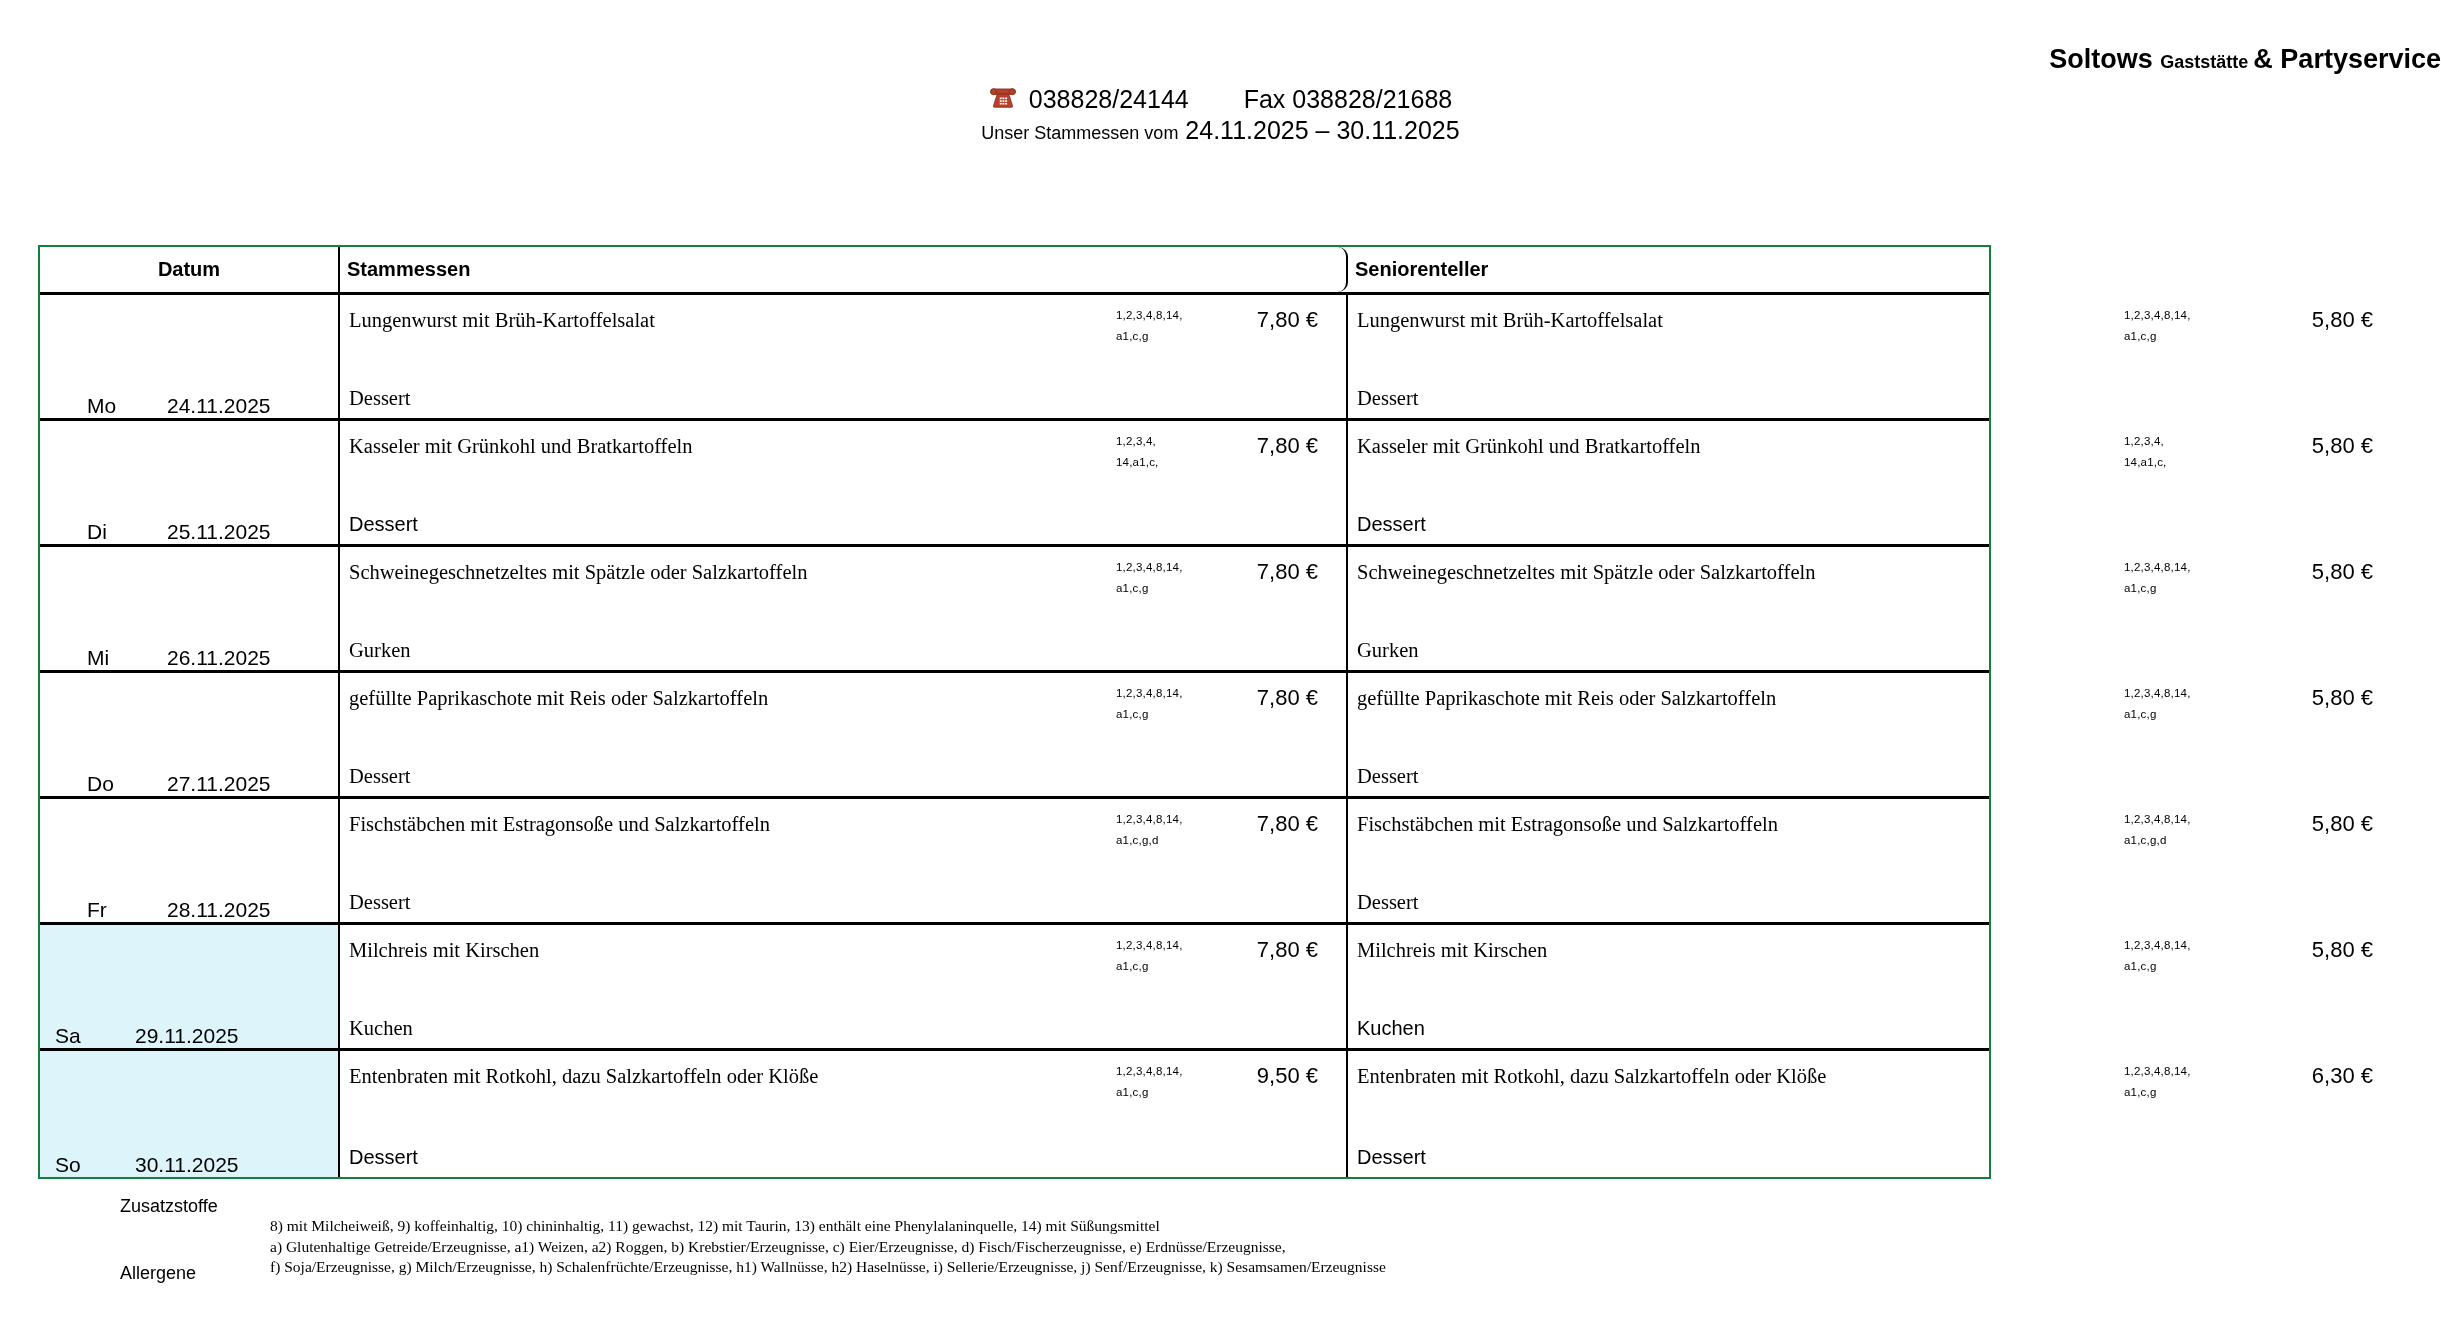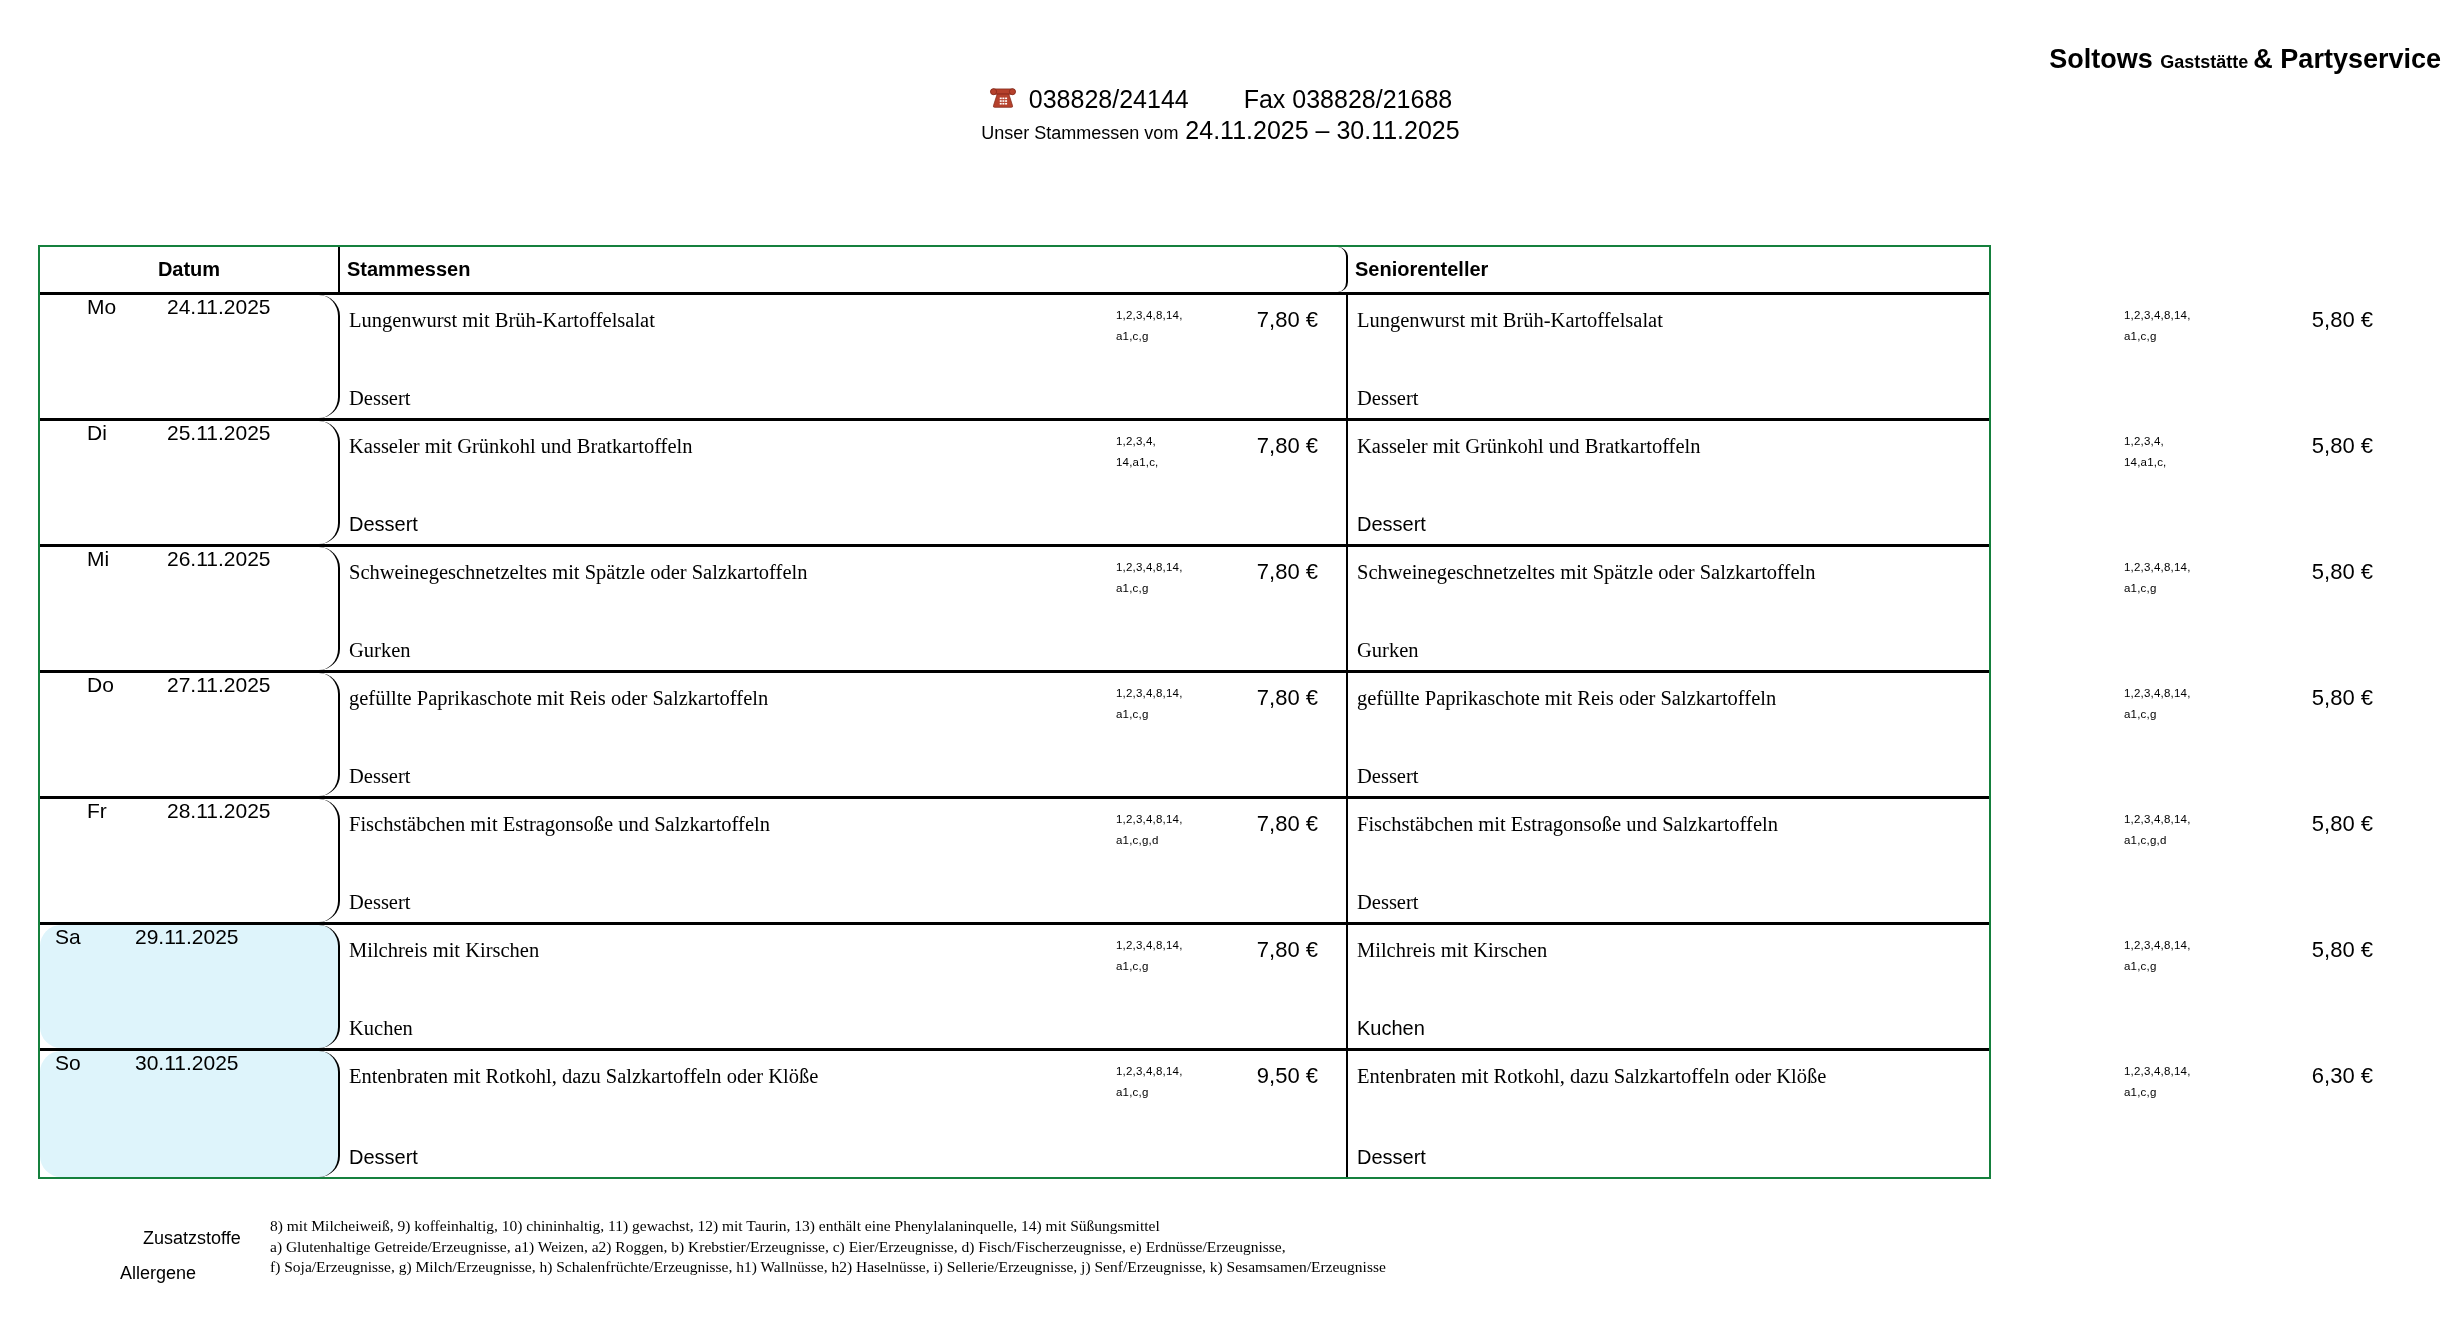--- a/index.html
+++ b/index.html
@@ -22,35 +22,35 @@
   .thead,.trow{display:grid;grid-template-columns:300px 1008px 1053px;box-sizing:border-box;}
   .thead{height:48px;border-bottom:3px solid #000;}
   .thead .cell{display:flex;align-items:center;font-weight:bold;font-size:20px;}
   .th-datum{justify-content:center;}
   .th-menu{padding-left:7px;border-radius:10px;}
   .trow{height:126px;border-bottom:3px solid #000;}
   .trow:last-child{border-bottom:none;}
   .cell{position:relative;box-sizing:border-box;}
   .bR{border-right:2px solid #000;}
 
-  .datum{display:flex;align-items:flex-start;padding-left:47px;font-size:21px;border-radius:21px;}
+  .datum{display:flex;align-items:flex-end;padding-left:47px;font-size:21px;}
   .datum.hl{background:#def4fb;padding-left:15px;}
   .datum .day{width:80px;}
   .dish{position:absolute;left:9px;top:14px;font-family:"Liberation Serif","DejaVu Serif",serif;
         font-size:20.5px;white-space:nowrap;}
   .allerg{position:absolute;left:776px;top:10px;width:120px;font-size:11.5px;line-height:21px;
           letter-spacing:.2px;}
   .price{position:absolute;right:28px;top:12px;font-size:22px;}
   .side{position:absolute;left:9px;bottom:8px;font-size:20px;}
   .side-serif{font-family:"Liberation Serif","DejaVu Serif",serif;font-size:20.5px;}
   .side-sans{font-family:"Liberation Sans","DejaVu Sans",sans-serif;}
 
   
   .foot-label{position:absolute;left:120px;font-size:18px;}
-  .lbl-zusatz{top:1228px;margin-left:23px;}
+  .lbl-zusatz{top:1196px;}
   .lbl-allerg{top:1263px;}
   .legend{position:absolute;left:270px;top:1216px;width:1600px;height:78px;overflow:hidden;
           font-family:"Liberation Serif","DejaVu Serif",serif;font-size:15.5px;line-height:20.5px;
           white-space:nowrap;}
 </style>
 </head>
 <body>
 
 <div class="page">
 

